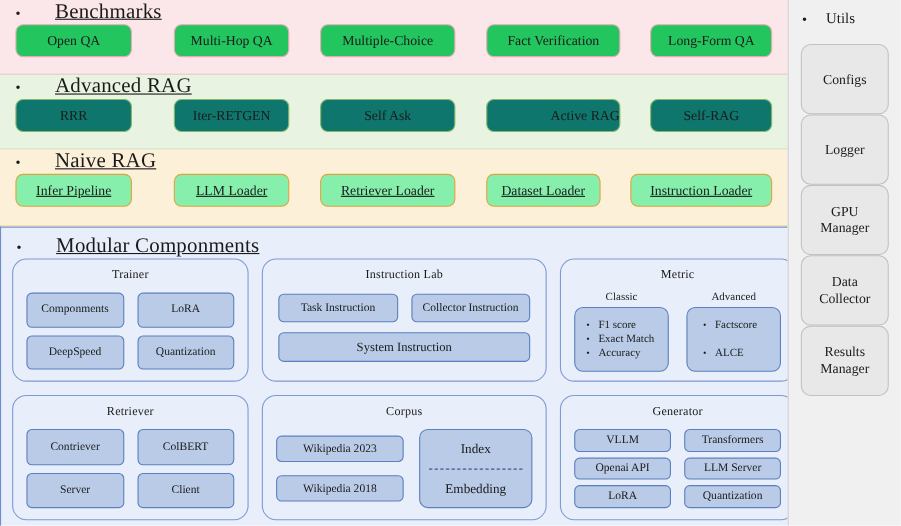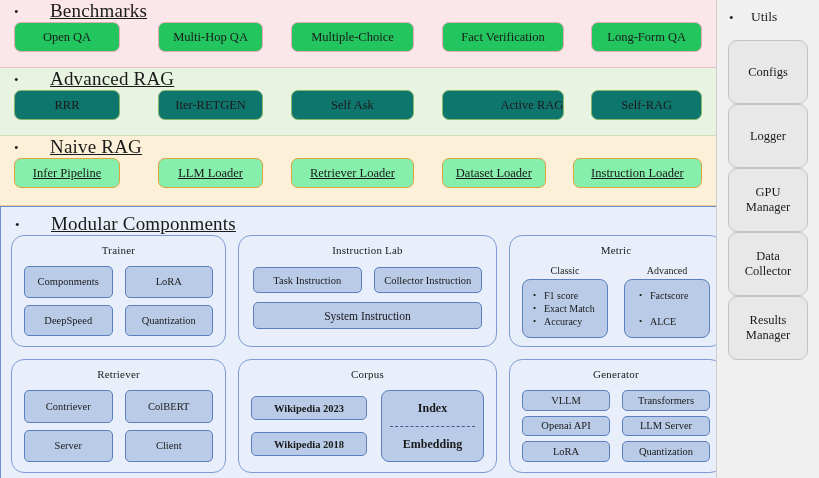--- a/index.html
+++ b/index.html
@@ -84,21 +84,21 @@
     display:flex;flex-direction:column;justify-content:center;
     padding:2px 0 2px 10px;box-sizing:border-box;
   }
   .metric-box.centered{padding-left:14px;justify-content:space-around;}
   .mitem{display:flex;align-items:center;font-size:10px;line-height:13px;}
   .mdot{width:9px;font-size:9px;}
   .mtext{margin-left:2px;}
 
   
   .corpus-wrap{position:absolute;left:12px;right:12px;top:30px;bottom:10px;
-    display:flex;gap:14px;font-weight:bold;}
+    display:flex;gap:14px;}
   .corpus-left{flex:1;display:flex;flex-direction:column;justify-content:space-around;}
   .corpus-left .chip{height:24px;}
   .corpus-right{width:103px;}
   .idx-box{
     height:100%;box-sizing:border-box;background:#b9cbe7;border:1px solid #5b7fc0;
     border-radius:8px;display:flex;flex-direction:column;
     align-items:center;justify-content:center;
   }
   .idx-half{font-size:12px;line-height:1;flex:1;display:flex;align-items:center;}
   .idx-sep{width:84%;height:0;border-top:1px dashed #3d5a8f;}

